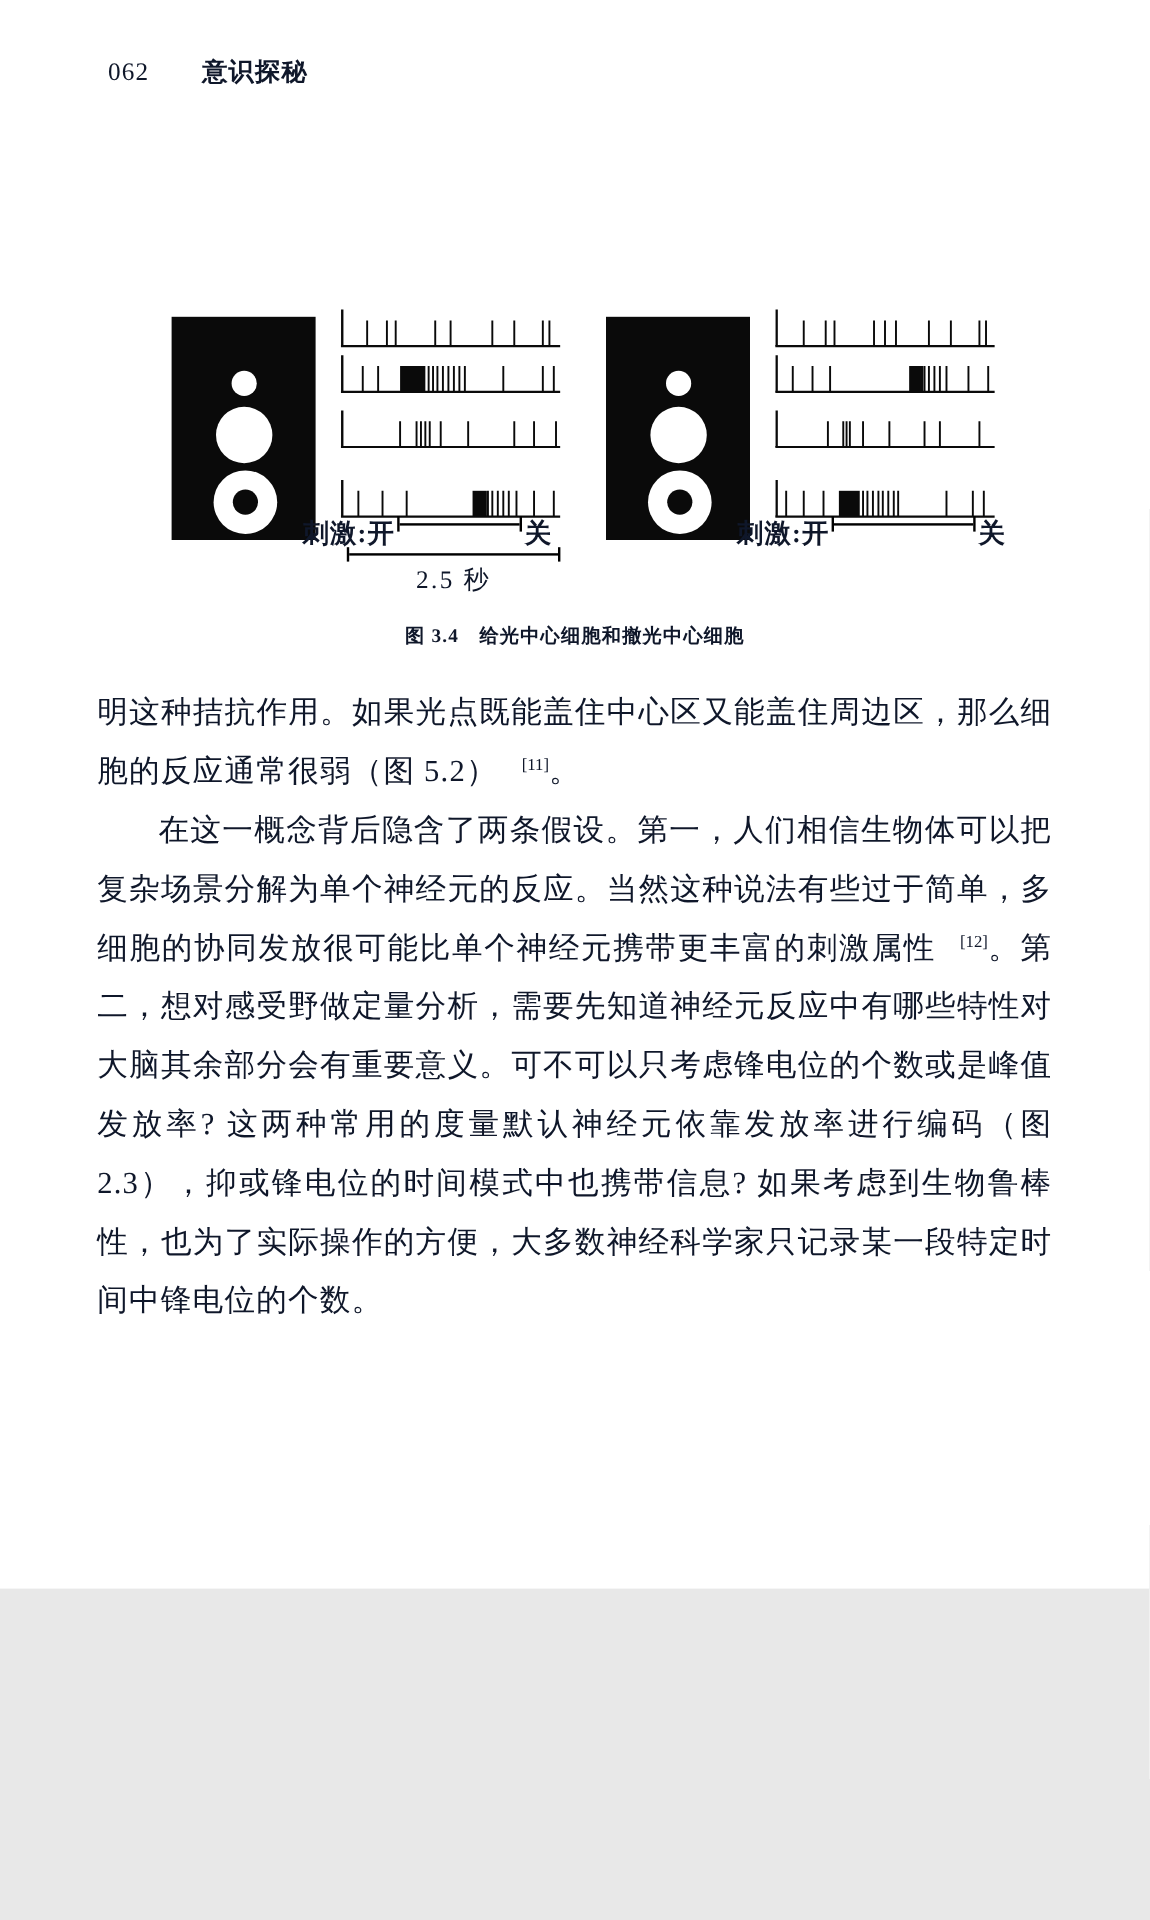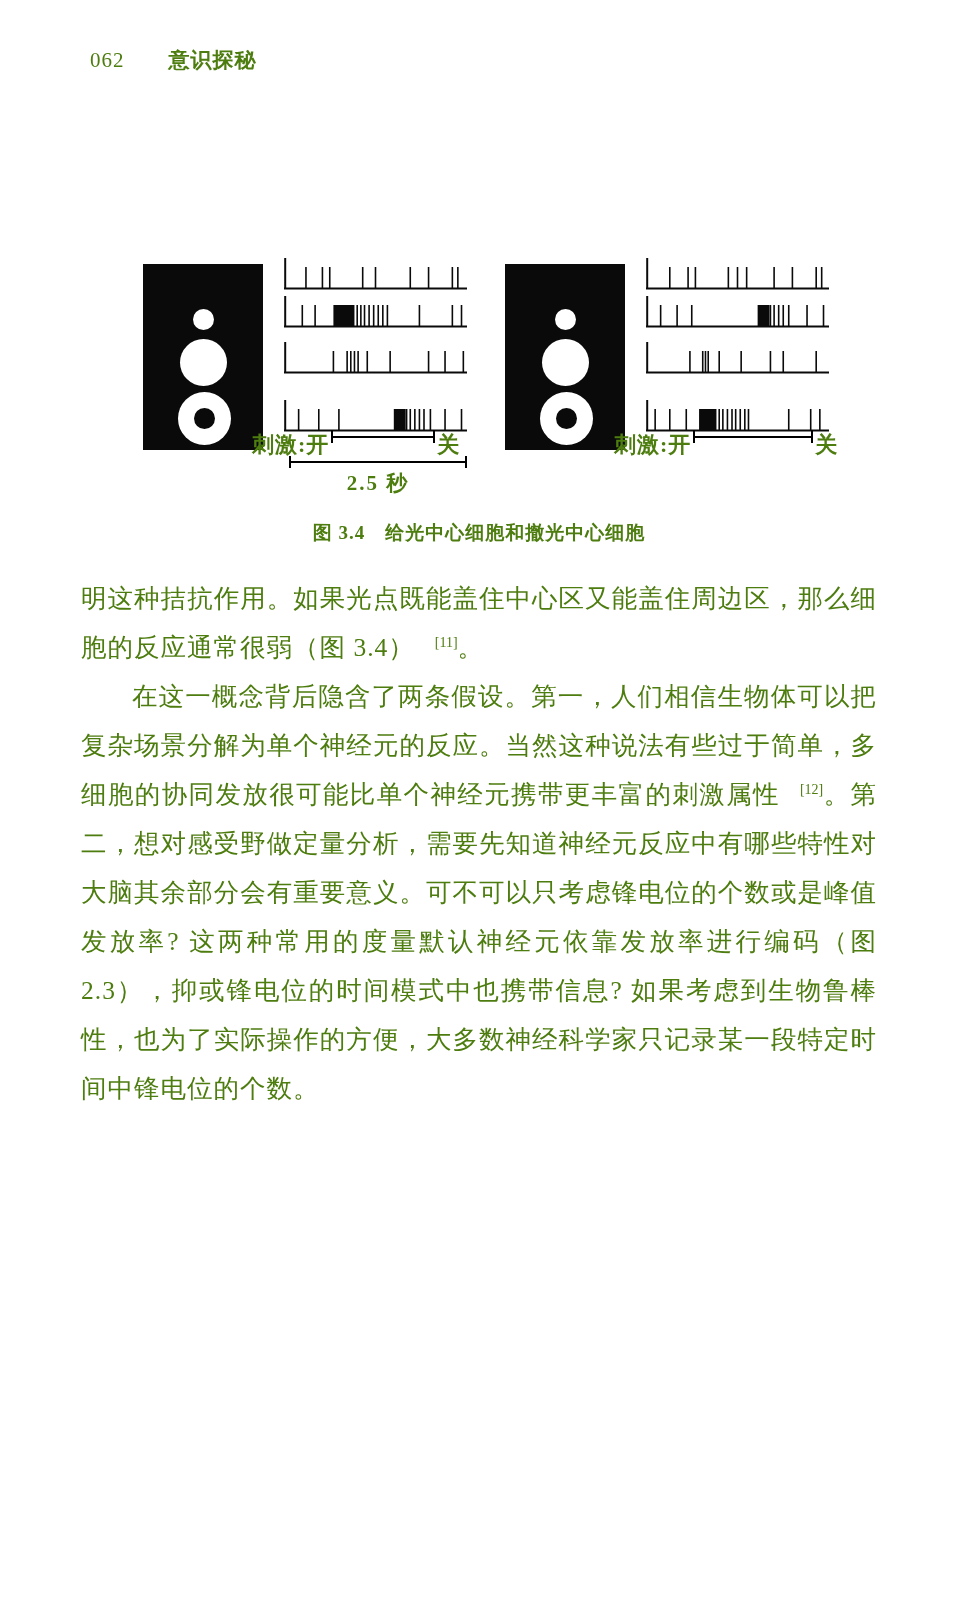--- a/index.html
+++ b/index.html
@@ -1,22 +1,22 @@
 <!DOCTYPE html>
 <html><head>
 <meta charset="utf-8">
 <style>
   html,body{margin:0;padding:0;background:#e8e8e8;}
   .page{
     position:relative;
-    width:958px;height:1600px;
+    width:958px;height:1324px;
     margin:0 auto;
     background:#ffffff;
     font-family:"Liberation Serif","DejaVu Serif",serif;
-    color:#4d7c0f;
+    color:#0f172a;
     overflow:hidden;
   }
   
   .page-header{
     padding:46px 0 0 90px;
     font-size:21px;
     font-weight:600;
     letter-spacing:1px;
   }
   .page-header .page-num{margin-right:44px;font-weight:500;}
@@ -51,25 +51,25 @@
     background:linear-gradient(#000,#000) center/100% 2px no-repeat;
   }
   .bracket.w-left{width:100px;}
   .bracket.w-right{width:116px;}
   .scalebar{position:absolute;left:289px;top:200px;width:178px;text-align:center;}
   .scalebar .bar{
     height:12px;
     border-left:2px solid #000;border-right:2px solid #000;
     background:linear-gradient(#000,#000) center/100% 2px no-repeat;
   }
-  .scalebar .lbl{font-size:21px;font-weight:700;margin-top:1px;letter-spacing:2px;}
+  .scalebar .lbl{font-size:21px;font-weight:400;margin-top:1px;letter-spacing:2px;}
   
   .cap-title{
     text-align:center;margin-top:14px;
-    font-size:19px;font-weight:600;letter-spacing:1px;
+    font-size:16px;font-weight:600;letter-spacing:1px;
   }
   .cap-text{
     width:788px;margin:8px auto 0;
     font-size:19.5px;line-height:31px;
     text-align:justify;letter-spacing:0.5px;
   }
   
   .body-text{width:796px;margin:28px auto 0;}
   .body-text p{
     margin:0;font-size:25.5px;line-height:49px;
@@ -243,17 +243,17 @@
       <span>刺激:开</span>
         <span class="bracket w-right"></span>
         <span>关</span>
     </div>
 
   </div>
 
   <div class="cap-title">图 3.4　给光中心细胞和撤光中心细胞</div>
 
   <div class="body-text" id="body-text">
-      <p><span>明这种拮抗作用。如果光点既能盖住中心区又能盖住周边区，那么细胞的反应通常很弱（图 3.4）</span><sup>[11]</sup><span>。</span></p>
+      <p><span>明这种拮抗作用。如果光点既能盖住中心区又能盖住周边区，那么细胞的反应通常很弱（图 5.2）</span><sup>[11]</sup><span>。</span></p>
       <p class="indent"><span>在这一概念背后隐含了两条假设。第一，人们相信生物体可以把复杂场景分解为单个神经元的反应。当然这种说法有些过于简单，多细胞的协同发放很可能比单个神经元携带更丰富的刺激属性</span><sup>[12]</sup><span>。第二，想对感受野做定量分析，需要先知道神经元反应中有哪些特性对大脑其余部分会有重要意义。可不可以只考虑锋电位的个数或是峰值发放率? 这两种常用的度量默认神经元依靠发放率进行编码（图 2.3），抑或锋电位的时间模式中也携带信息? 如果考虑到生物鲁棒性，也为了实际操作的方便，大多数神经科学家只记录某一段特定时间中锋电位的个数。</span></p>
     </div>
 
 </div>
 
 </body></html>

